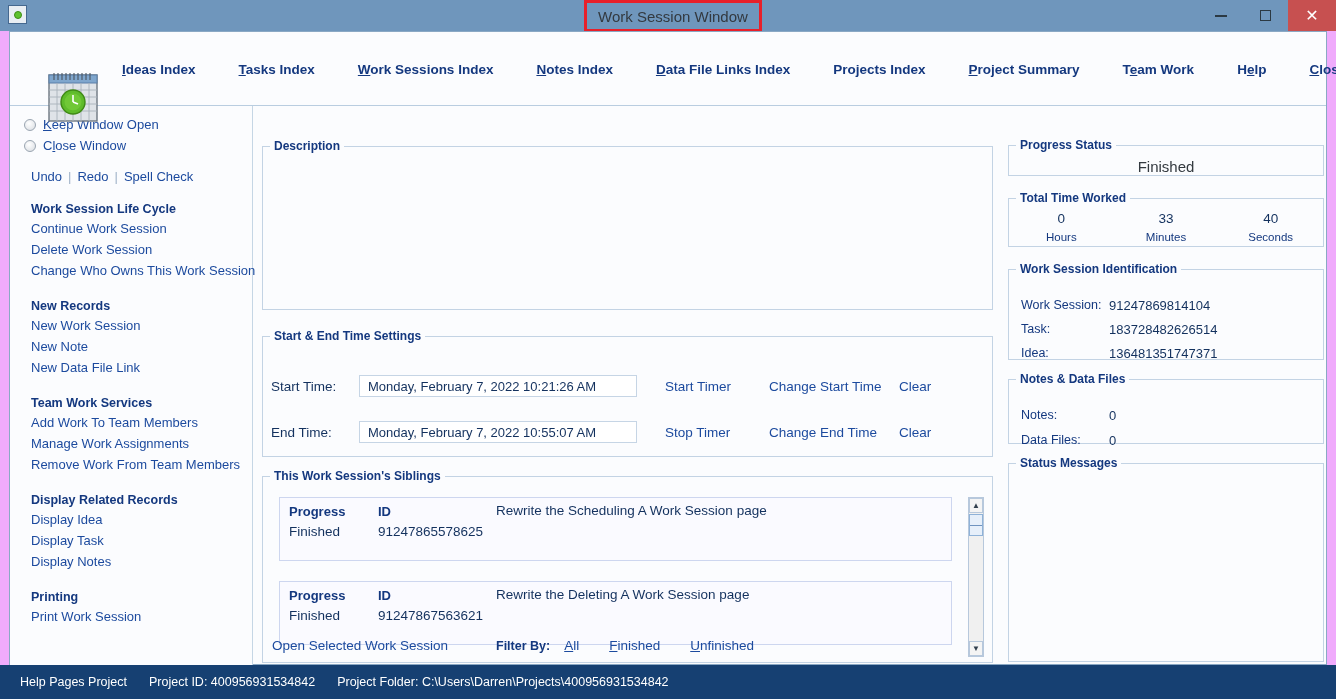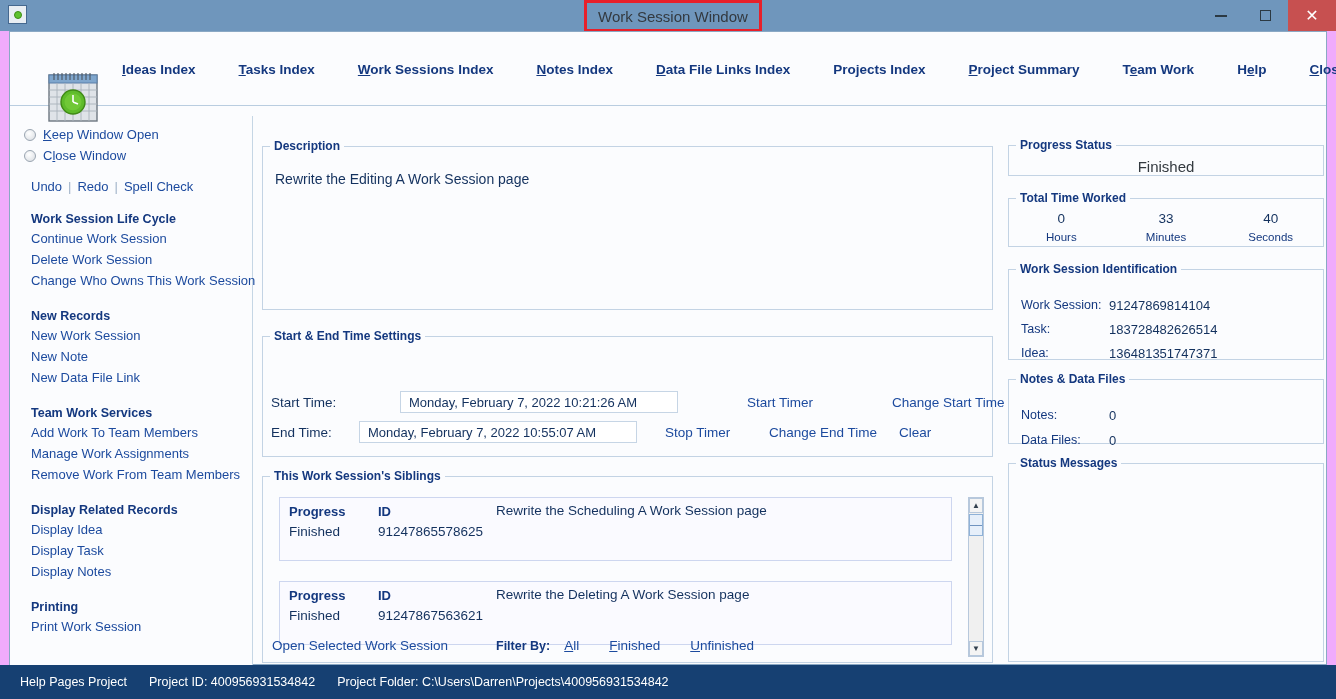--- a/index.html
+++ b/index.html
@@ -91,21 +91,21 @@
   }
   .nav-item {
     font-size: 13.5px; font-weight: bold; color: #14387f;
     margin-right: 43px; cursor: pointer; white-space: nowrap;
   }
   .nav-item u { text-decoration: underline; }
   .nav-item span.rest { text-decoration: none; }
 
   
   .sidebar {
-    position: absolute; left: 0; top: 84px;
+    position: absolute; left: 0; top: 74px;
     width: 243px; height: 559px;
     background: #fbfcfe;
     border-right: 1px solid #c5d6e5;
     box-sizing: border-box;
     padding: 0;
   }
   .radio-row {
     display: flex; align-items: center;
     margin-left: 14px; height: 21px;
   }
@@ -152,21 +152,21 @@
     margin-left: 7px; padding: 0 4px;
     font-size: 12px; font-weight: bold; color: #14387f;
   }
   #desc-panel { left: 9px; top: 33px; width: 731px; height: 171px; }
   .desc-text {
     position: absolute; left: 12px; top: 18px;
     font-size: 14px; color: #13315e;
   }
   #time-panel { left: 9px; top: 223px; width: 731px; height: 128px; }
   .time-row { position: absolute; left: 8px; display: flex; align-items: center; height: 22px; }
-  .time-row.r1 { top: 48px; gap: 41px; }
+  .time-row.r1 { top: 32px; }
   .time-row.r2 { top: 78px; }
   .time-label { width: 88px; font-size: 13.5px; color: #13315e; }
   .time-input {
     width: 278px; height: 22px; line-height: 22px;
     background: #ffffff; border: 1px solid #c6d5e5;
     box-sizing: border-box; padding-left: 8px;
     font-size: 13px; color: #13315e;
     font-family: "Liberation Sans", sans-serif;
   }
   .time-act { font-size: 13.5px; color: #1c4a9e; cursor: pointer; white-space: nowrap; }
@@ -373,21 +373,20 @@
       <div class="sb-link">Display Notes</div>
 
       <div class="sb-group-title">Printing</div>
       <div class="sb-link">Print Work Session</div>
     </div>
 
     <div class="center">
 
       <fieldset class="panel" id="desc-panel">
         <legend>Description</legend>
-        <div class="desc-text">Rewrite the Editing A Work Session page</div>
       </fieldset>
 
       <fieldset class="panel" id="time-panel">
         <legend>Start &amp; End Time Settings</legend>
         <div class="time-row r1">
           <span class="time-label">Start Time:</span>
           <span class="time-input">Monday, February 7, 2022  10:21:26 AM</span>
           <span class="time-act a1">Start Timer</span>
           <span class="time-act a2">Change Start Time</span>
           <span class="time-act a3">Clear</span>

